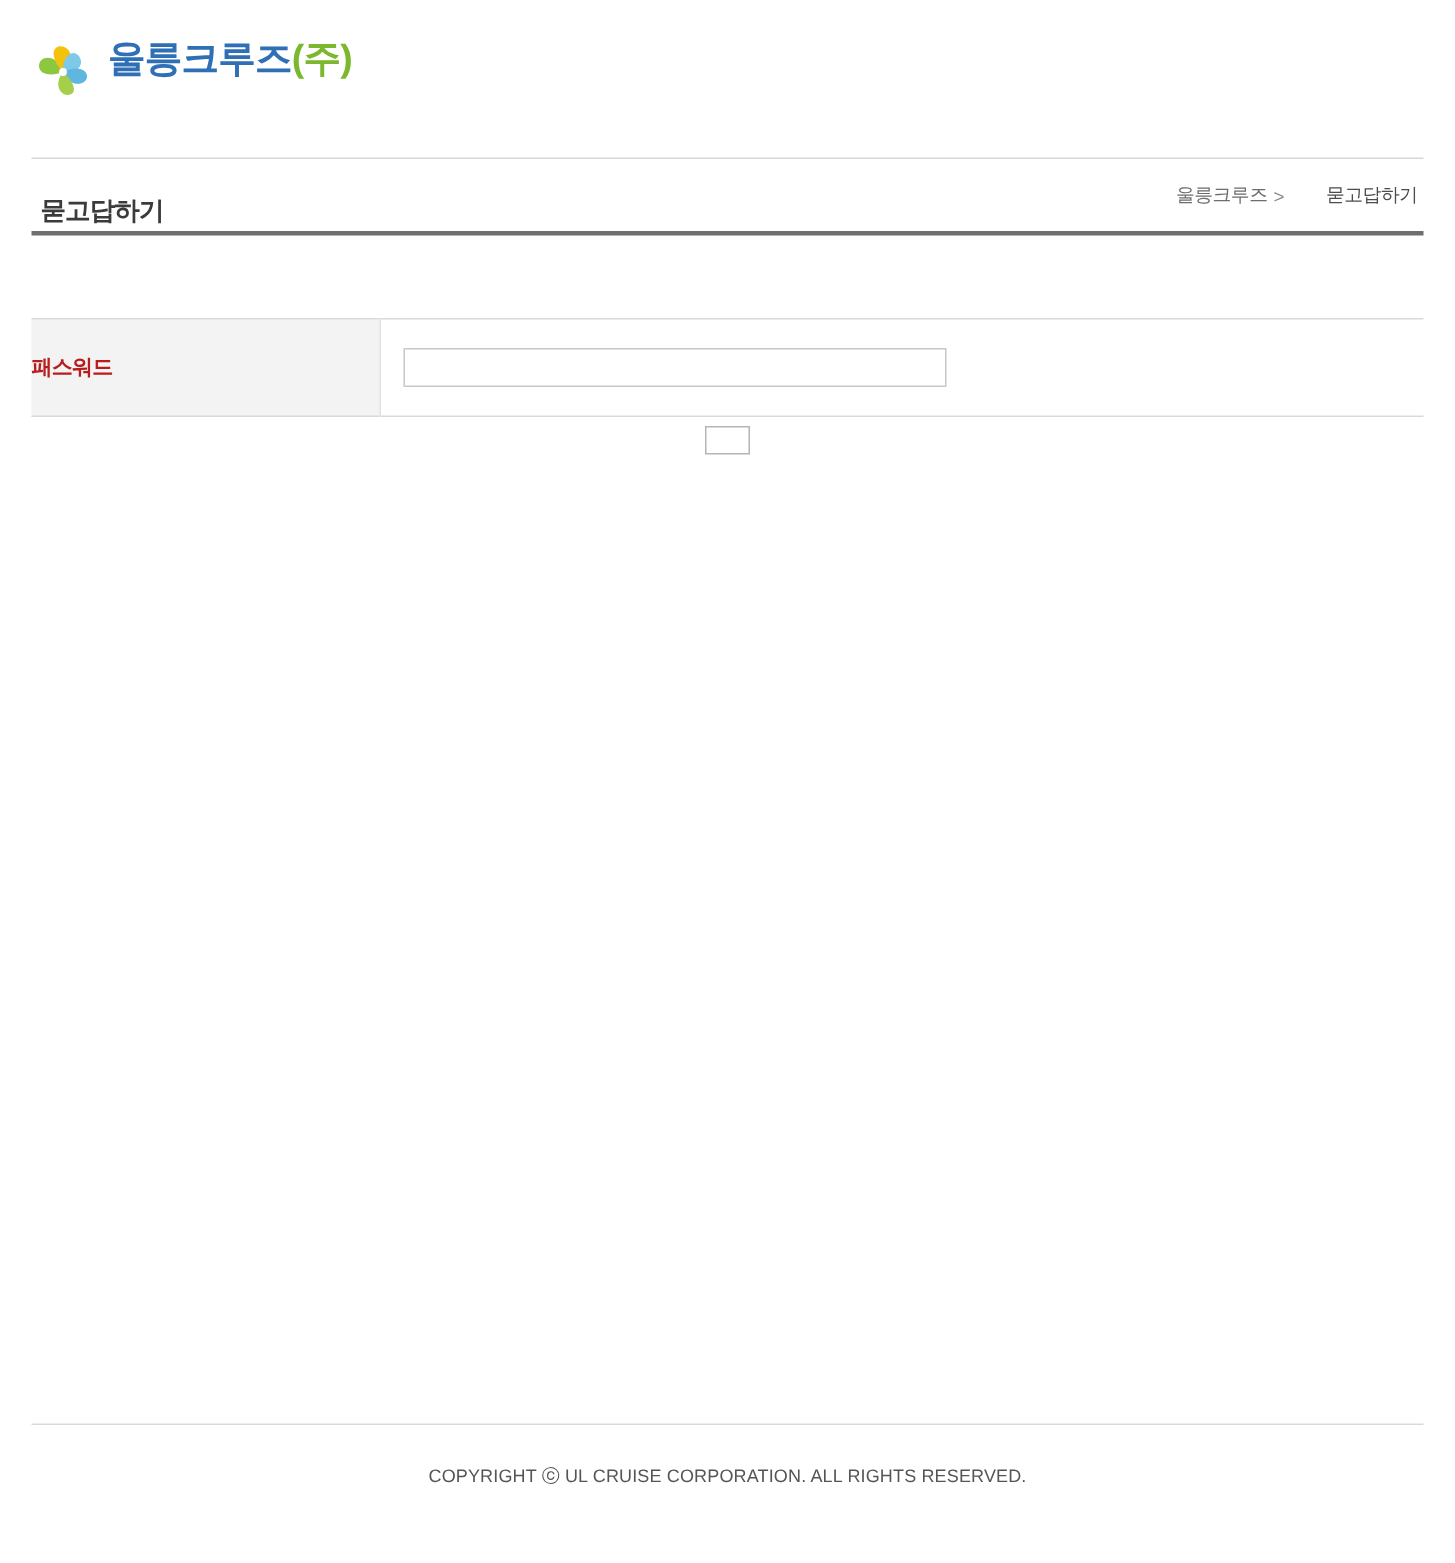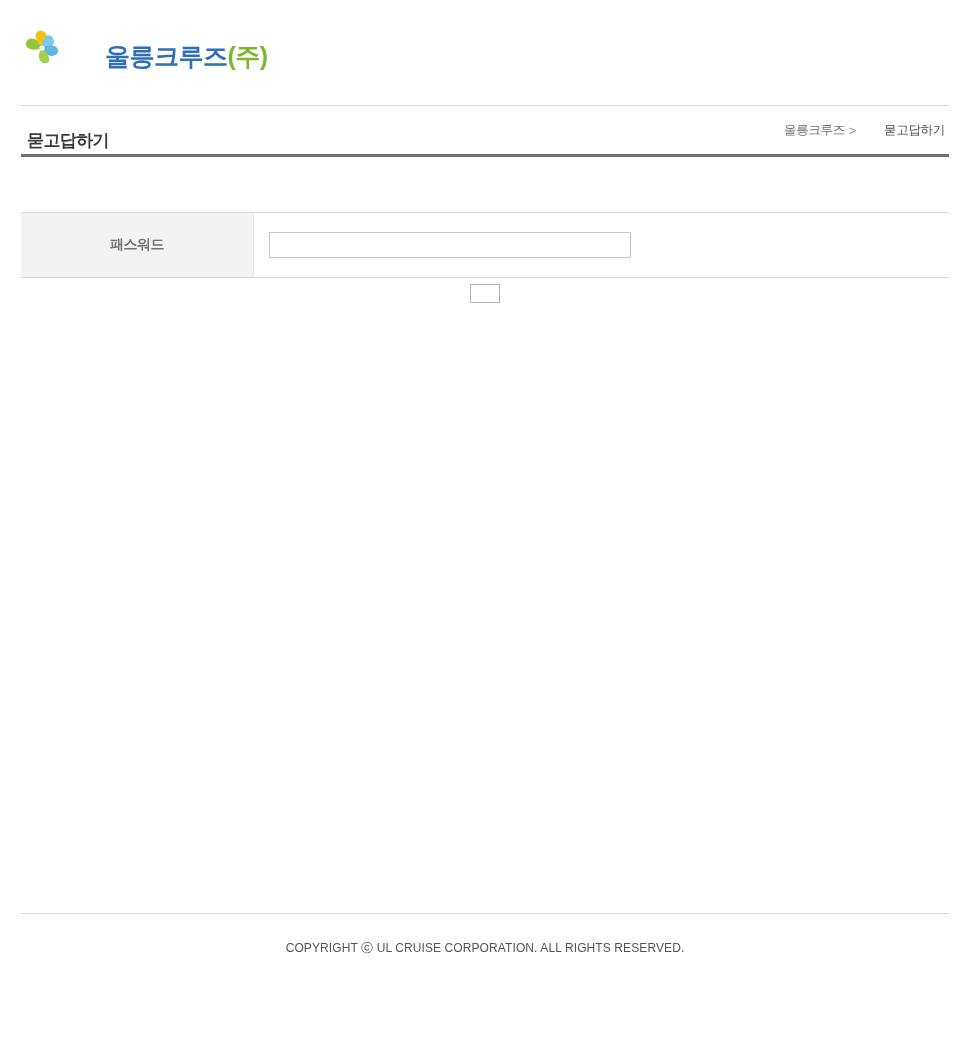--- a/index.html
+++ b/index.html
@@ -25,23 +25,22 @@
   
   .site-header {
     height: 105px;
     position: relative;
   }
   .brand {
     position: absolute;
     left: 21px;
     top: 27px;
     display: flex;
-    align-items: flex-end;
+    align-items: flex-start;
     text-decoration: none;
-    gap: 33px;
   }
   .brand-logo {
     width: 42px;
     height: 42px;
     margin-right: 9px;
     flex: none;
   }
   .brand-name {
     font-size: 25px;
     font-weight: bold;
@@ -101,25 +100,25 @@
     border-collapse: collapse;
     margin-top: 55px;
     border-top: 1px solid #d9d9d9;
     border-bottom: 1px solid #d9d9d9;
     table-layout: fixed;
   }
   .form-table th {
     width: 232px;
     background: #f3f3f3;
     border-right: 1px solid #e2e2e2;
-    text-align: center;
+    text-align: left;
     vertical-align: middle;
     font-size: 14px;
     font-weight: bold;
-    color: #737373;
+    color: #b91c1c;
     letter-spacing: -0.5px;
     height: 64px;
     padding: 0;
   }
   .form-table td {
     padding: 0 0 0 15px;
     vertical-align: middle;
     height: 64px;
     background: #ffffff;
   }
@@ -152,21 +151,21 @@
     padding: 0;
     cursor: pointer;
     font-family: "Liberation Sans", sans-serif;
   }
 
   
   .site-footer {
     position: absolute;
     left: 21px;
     right: 21px;
-    top: 913px;
+    top: 949px;
     border-top: 1px solid #d9d9d9;
     text-align: center;
   }
   .copyright {
     margin: 0;
     padding-top: 26px;
     font-size: 12px;
     color: #555555;
     letter-spacing: 0.1px;
   }

